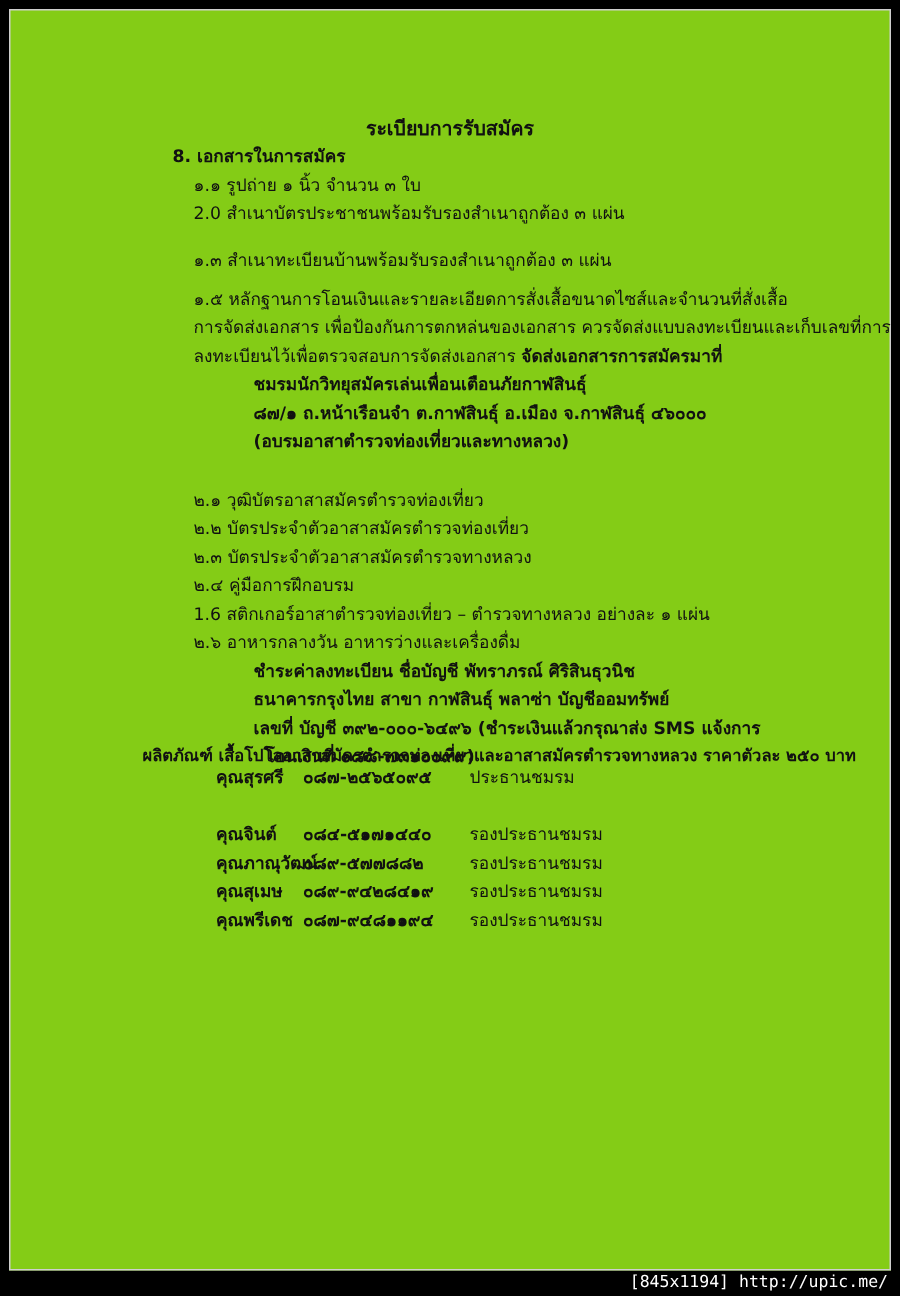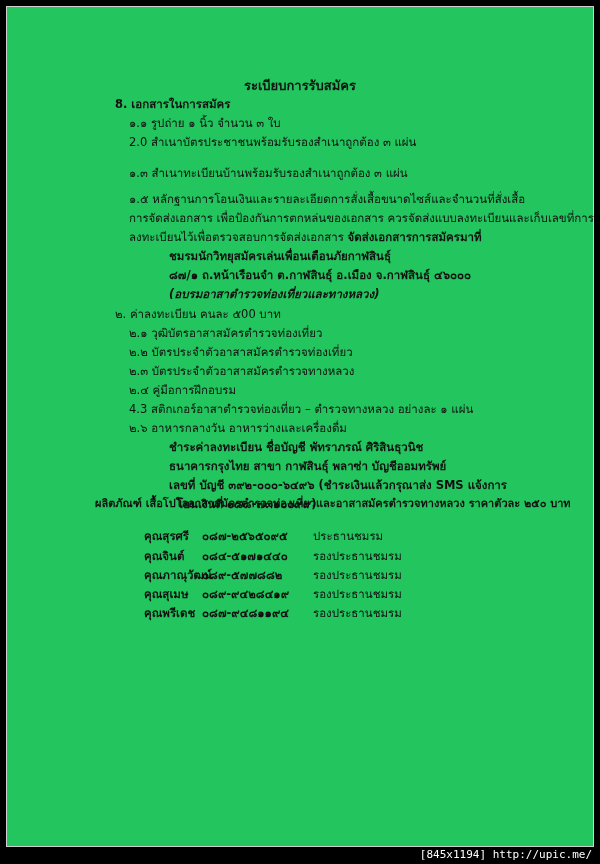--- a/index.html
+++ b/index.html
@@ -2,21 +2,21 @@
 <html><head>
 <meta charset="utf-8">
 <style>
   html, body { margin: 0; padding: 0; }
   body {
     width: 600px; height: 864px; background: #000; position: relative; overflow: hidden;
     font-family: "DejaVu Sans", sans-serif;
   }
   .page {
     position: absolute; left: 6px; top: 6px; width: 586px; height: 839px;
-    background: #22c55e; border: 1px solid #cfcfcf;
+    background: #84cc16; border: 1px solid #cfcfcf;
   }
   .doc { position: absolute; left: 0; top: 0; width: 100%; height: 100%; color: #111; font-size: 11.5px; }
   .line { position: absolute; white-space: nowrap; }
   .b { font-weight: bold; }
   .title { position: absolute; top: 68px; left: 0; width: 586px; text-align: center; font-weight: bold; font-size: 13px; }
   .contact-row { position: absolute; left: 0; width: 100%; height: 16px; }
   .contact-row span { position: absolute; font-weight: bold; white-space: nowrap; }
   .c-name { left: 137px; }
   .c-phone { left: 195px; font-weight: bold; }
   .c-role { left: 306px; font-weight: normal !important; }
@@ -37,37 +37,36 @@
     <div class="line" style="left:122px;top:107px;">๑.๑ รูปถ่าย ๑ นิ้ว จำนวน ๓ ใบ</div>
     <div class="line" style="left:122px;top:126px;">2.0 สำเนาบัตรประชาชนพร้อมรับรองสำเนาถูกต้อง ๓ แผ่น</div>
     <div class="line" style="left:122px;top:157px;">๑.๓ สำเนาทะเบียนบ้านพร้อมรับรองสำเนาถูกต้อง ๓ แผ่น</div>
     <div class="line" style="left:122px;top:183px;">๑.๕ หลักฐานการโอนเงินและรายละเอียดการสั่งเสื้อขนาดไซส์และจำนวนที่สั่งเสื้อ</div>
     <div class="line" style="left:122px;top:221px;">
       <span>ลงทะเบียนไว้เพื่อตรวจสอบการจัดส่งเอกสาร </span><span class="b">จัดส่งเอกสารการสมัครมาที่</span>
     </div>
     <div class="line" style="left:122px;top:202px;">การจัดส่งเอกสาร เพื่อป้องกันการตกหล่นของเอกสาร ควรจัดส่งแบบลงทะเบียนและเก็บเลขที่การ</div>
     <div class="line b" style="left:162px;top:240px;">ชมรมนักวิทยุสมัครเล่นเพื่อนเตือนภัยกาฬสินธุ์</div>
     <div class="line b" style="left:162px;top:259px;">๘๗/๑ ถ.หน้าเรือนจำ ต.กาฬสินธุ์ อ.เมือง จ.กาฬสินธุ์ ๔๖๐๐๐</div>
-    <div class="line b" style="left:162px;top:278px;font-style:italic;">(อบรมอาสาตำรวจท่องเที่ยวและทางหลวง)</div>
+    <div class="line b" style="left:162px;top:278px;">(อบรมอาสาตำรวจท่องเที่ยวและทางหลวง)</div>
 
-    <div class="line" style="left:108px;top:298px;">๒. ค่าลงทะเบียน คนละ ๕00  บาท</div>
     <div class="line" style="left:122px;top:317px;">๒.๑ วุฒิบัตรอาสาสมัครตำรวจท่องเที่ยว</div>
     <div class="line" style="left:122px;top:336px;">๒.๒ บัตรประจำตัวอาสาสมัครตำรวจท่องเที่ยว</div>
     <div class="line" style="left:122px;top:355px;">๒.๓ บัตรประจำตัวอาสาสมัครตำรวจทางหลวง</div>
     <div class="line" style="left:122px;top:374px;">๒.๔ คู่มือการฝึกอบรม</div>
-    <div class="line" style="left:122px;top:393px;">4.3 สติกเกอร์อาสาตำรวจท่องเที่ยว – ตำรวจทางหลวง อย่างละ ๑ แผ่น</div>
+    <div class="line" style="left:122px;top:393px;">1.6 สติกเกอร์อาสาตำรวจท่องเที่ยว – ตำรวจทางหลวง อย่างละ ๑ แผ่น</div>
     <div class="line" style="left:122px;top:412px;">๒.๖ อาหารกลางวัน อาหารว่างและเครื่องดื่ม</div>
     <div class="line b" style="left:162px;top:431px;">ชำระค่าลงทะเบียน ชื่อบัญชี พัทราภรณ์ ศิริสินธุวนิช</div>
     <div class="line b" style="left:162px;top:450px;">ธนาคารกรุงไทย สาขา กาฬสินธุ์ พลาซ่า บัญชีออมทรัพย์</div>
     <div class="line b" style="left:162px;top:469px;">เลขที่ บัญชี ๓๙๒-๐๐๐-๖๔๙๖ (ชำระเงินแล้วกรุณาส่ง SMS แจ้งการ</div>
     <div class="line b" style="left:170px;top:488px;">โอนเงินที่ ๐๘๘-๗๓๑๐๐๙๙)</div>
 
     <div class="line b" style="left:88px;top:487px;font-size:11px;">ผลิตภัณฑ์  เสื้อโปโลอาสาสมัครตำรวจท่องเที่ยวและอาสาสมัครตำรวจทางหลวง ราคาตัวละ ๒๕๐ บาท</div>
 
-    <div class="contact-row" style="top:520px;text-decoration:underline;">
+    <div class="contact-row" style="top:502px;text-decoration:underline;">
       <span class="c-name">คุณสุรศรี</span>
       <span class="c-phone">๐๘๗-๒๕๖๕๐๙๕</span>
       <span class="c-role">ประธานชมรม</span>
     </div>
     <div class="contact-row" style="top:540px;">
       <span class="c-name">คุณจินต์</span>
       <span class="c-phone">๐๘๔-๕๑๗๑๔๔๐</span>
       <span class="c-role">รองประธานชมรม</span>
     </div>
     <div class="contact-row" style="top:559px;">

